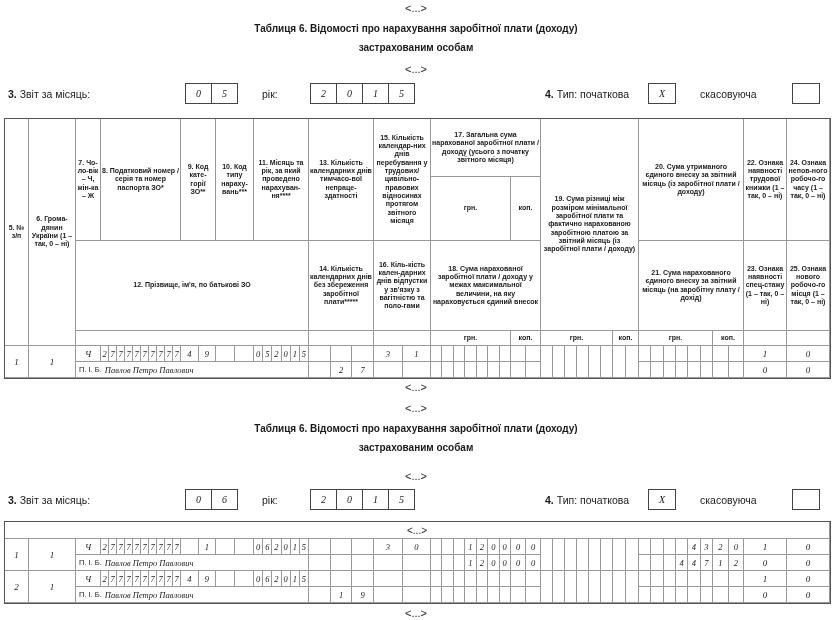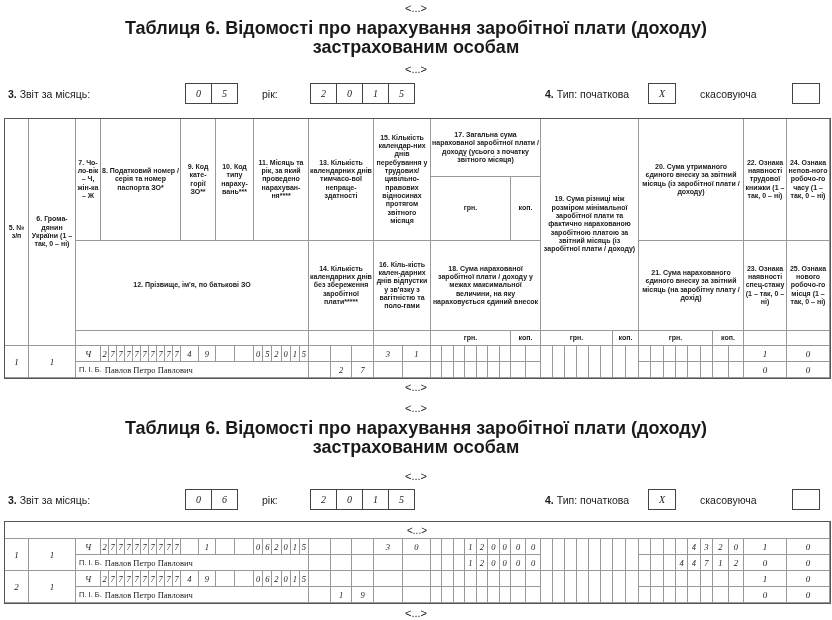--- a/index.html
+++ b/index.html
@@ -4,21 +4,21 @@
 <style>
   html,body { margin:0; padding:0; }
   body {
     width:832px; height:620px; position:relative; background:#fff;
     font-family:"Liberation Sans", sans-serif; color:#1a1a1a;
     overflow:hidden;
   }
   .abs { position:absolute; }
   .ctr { left:0; width:832px; text-align:center; }
   .ellipsis { font-size:11px; color:#222; }
-  .title { font-size:18px; font-weight:bold; line-height:19px; }
+  .title { font-size:10px; font-weight:bold; line-height:19px; }
   .formrow { position:absolute; left:0; width:832px; height:24px; font-size:10.5px; }
   .flbl { position:absolute; top:5px; white-space:nowrap; }
   .boxes { position:absolute; top:0; display:flex; border:1px solid #444; background:#fff; }
   .bcell { width:25px; height:19px; border-right:1px solid #444; display:flex; align-items:center; justify-content:center; box-sizing:content-box; }
   .bcell:last-child { border-right:none; }
   .val { font-family:"Liberation Serif", serif; font-style:italic; }
   .formrow .val { font-size:10px; }
 
   .tbl { position:absolute; left:4px; border:1px solid #555; background:#fff; }
   .fx { display:flex; }
@@ -26,21 +26,21 @@
   .c { box-sizing:border-box; border-right:1px solid #999; border-bottom:1px solid #999;
        display:flex; align-items:center; justify-content:center; text-align:center; overflow:hidden; }
   .hd { font-weight:bold; font-size:7px; line-height:8.3px; padding:1px; }
   .dc { flex:1; box-sizing:border-box; border-right:1px solid #999; border-bottom:1px solid #999;
         display:flex; align-items:center; justify-content:center; overflow:hidden;
         font-family:"Liberation Serif", serif; font-style:italic; font-size:8.5px; }
   .comb { display:flex; }
   .cv { font-family:"Liberation Serif", serif; font-style:italic; font-size:9px; }
   .pibcell { justify-content:flex-start; padding-left:3px; }
   .piblbl { font-size:7.5px; margin-right:3px; white-space:nowrap; }
-  .pibname { font-family:"Liberation Serif", serif; font-size:8.5px; white-space:nowrap; }
+  .pibname { font-family:"Liberation Serif", serif; font-style:italic; font-size:8.5px; white-space:nowrap; }
   .striprow { font-size:10px; }
 </style>
 </head>
 <body>
 
 <div class="abs ctr ellipsis" style="top:2px">&lt;...&gt;</div>
 
 <div class="abs ctr title" style="top:19px">
   <div>Таблиця 6. Відомості про нарахування заробітної плати (доходу)</div>
   <div>застрахованим особам</div>

